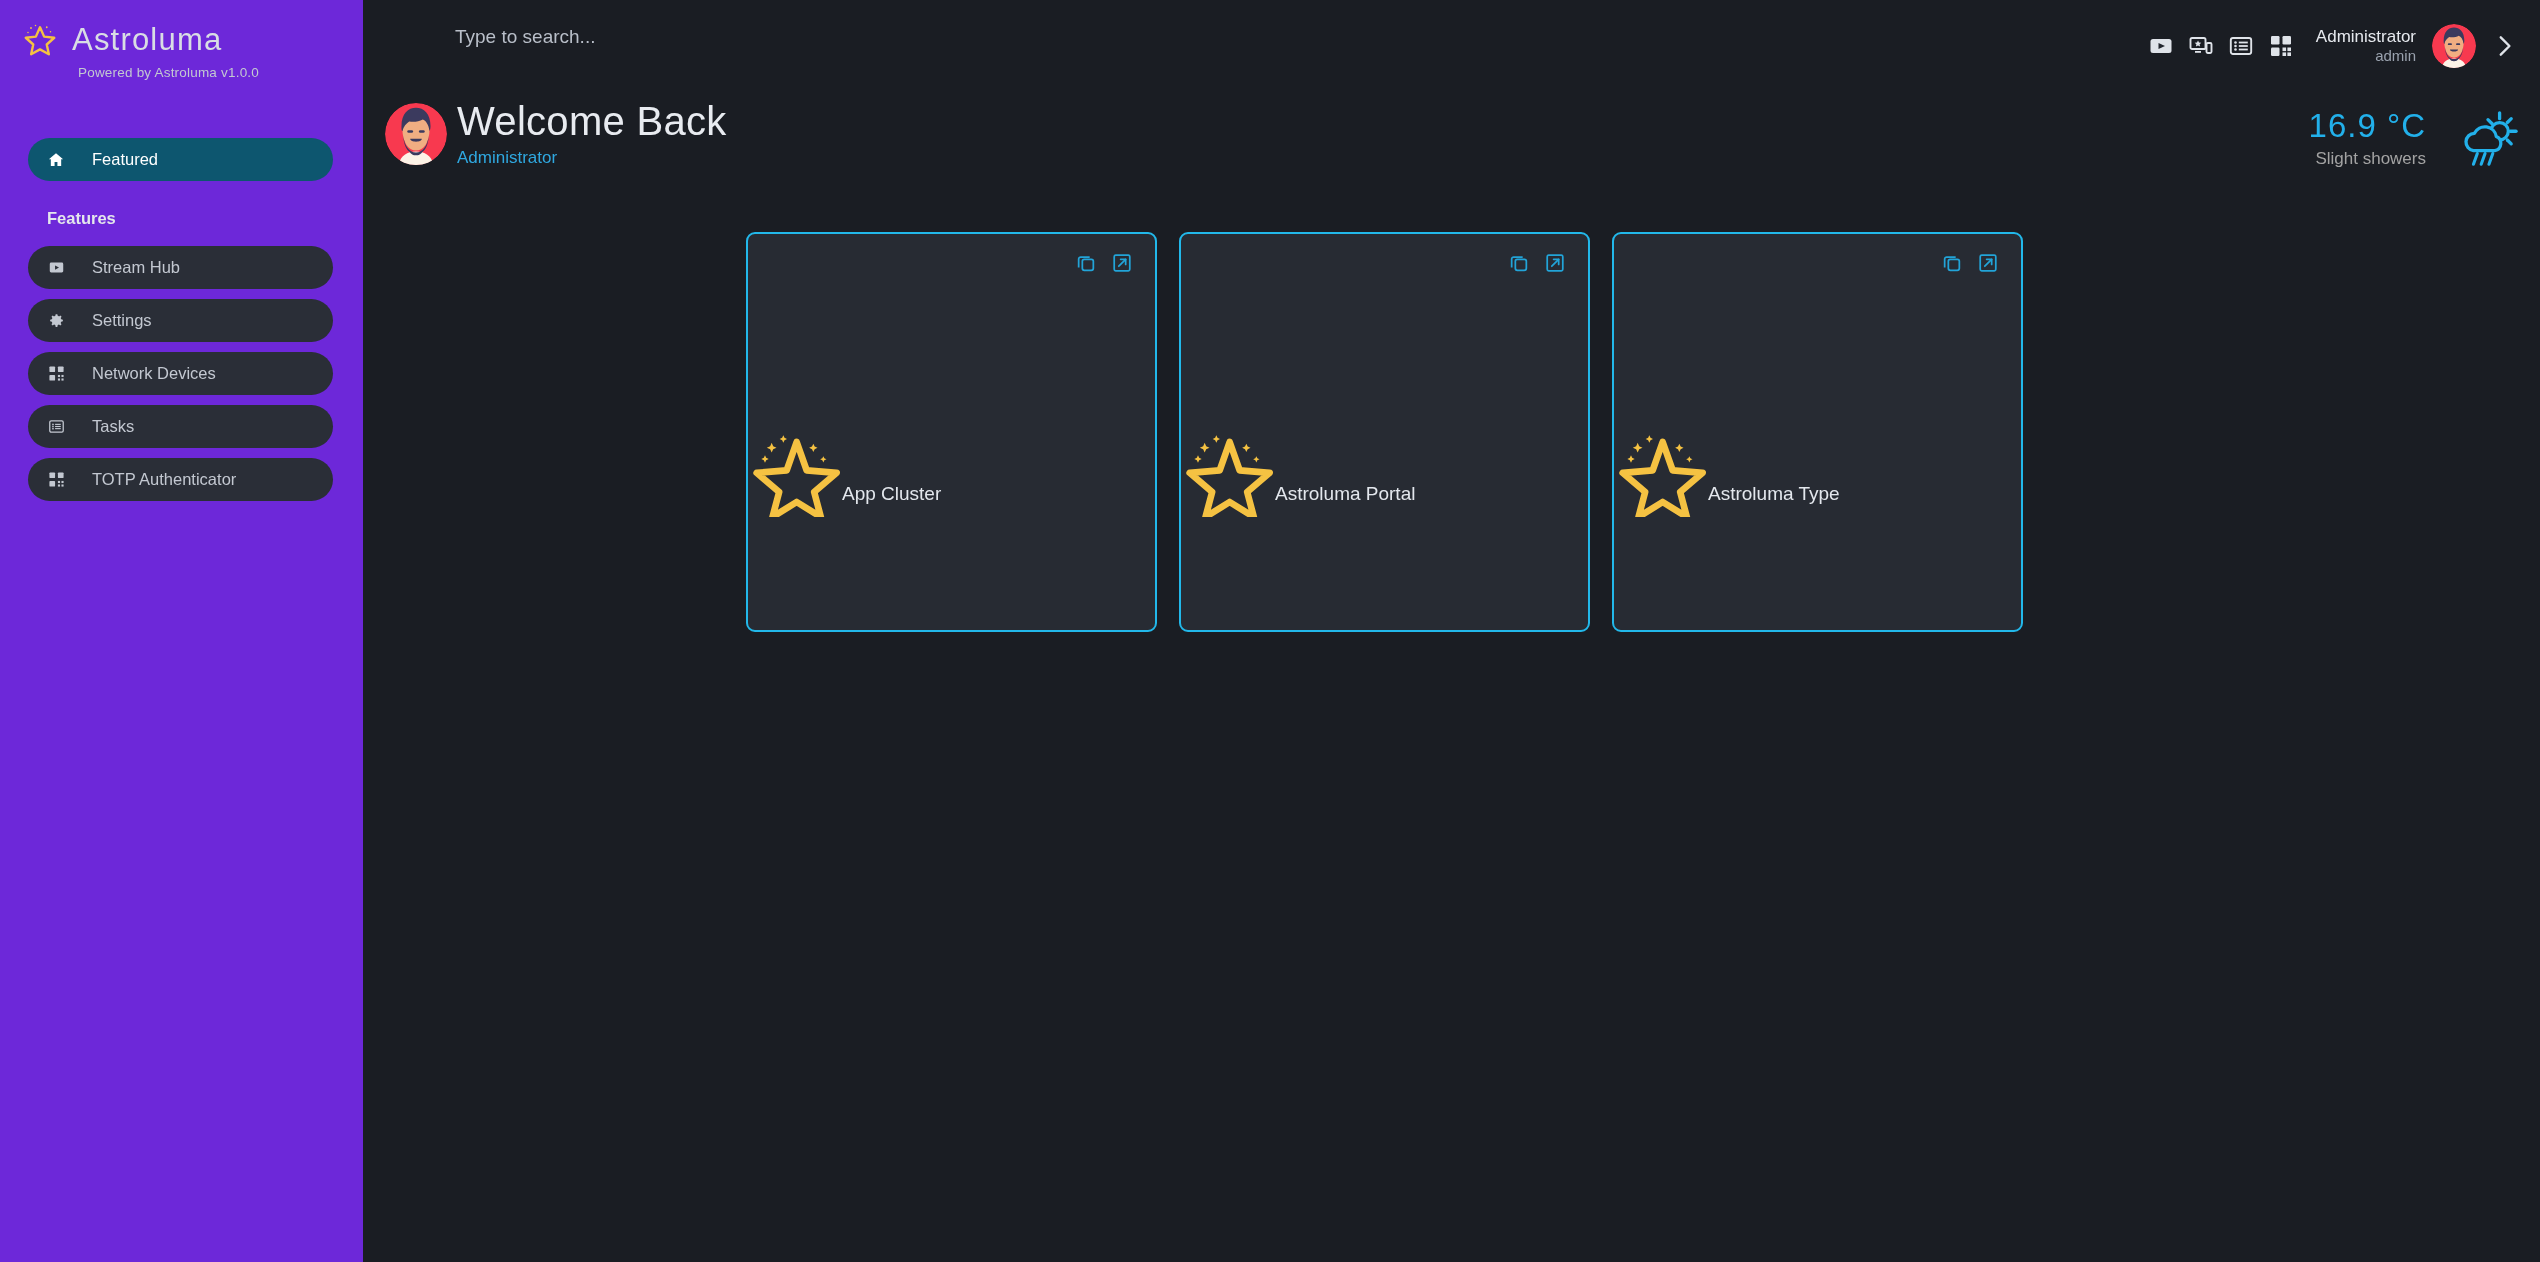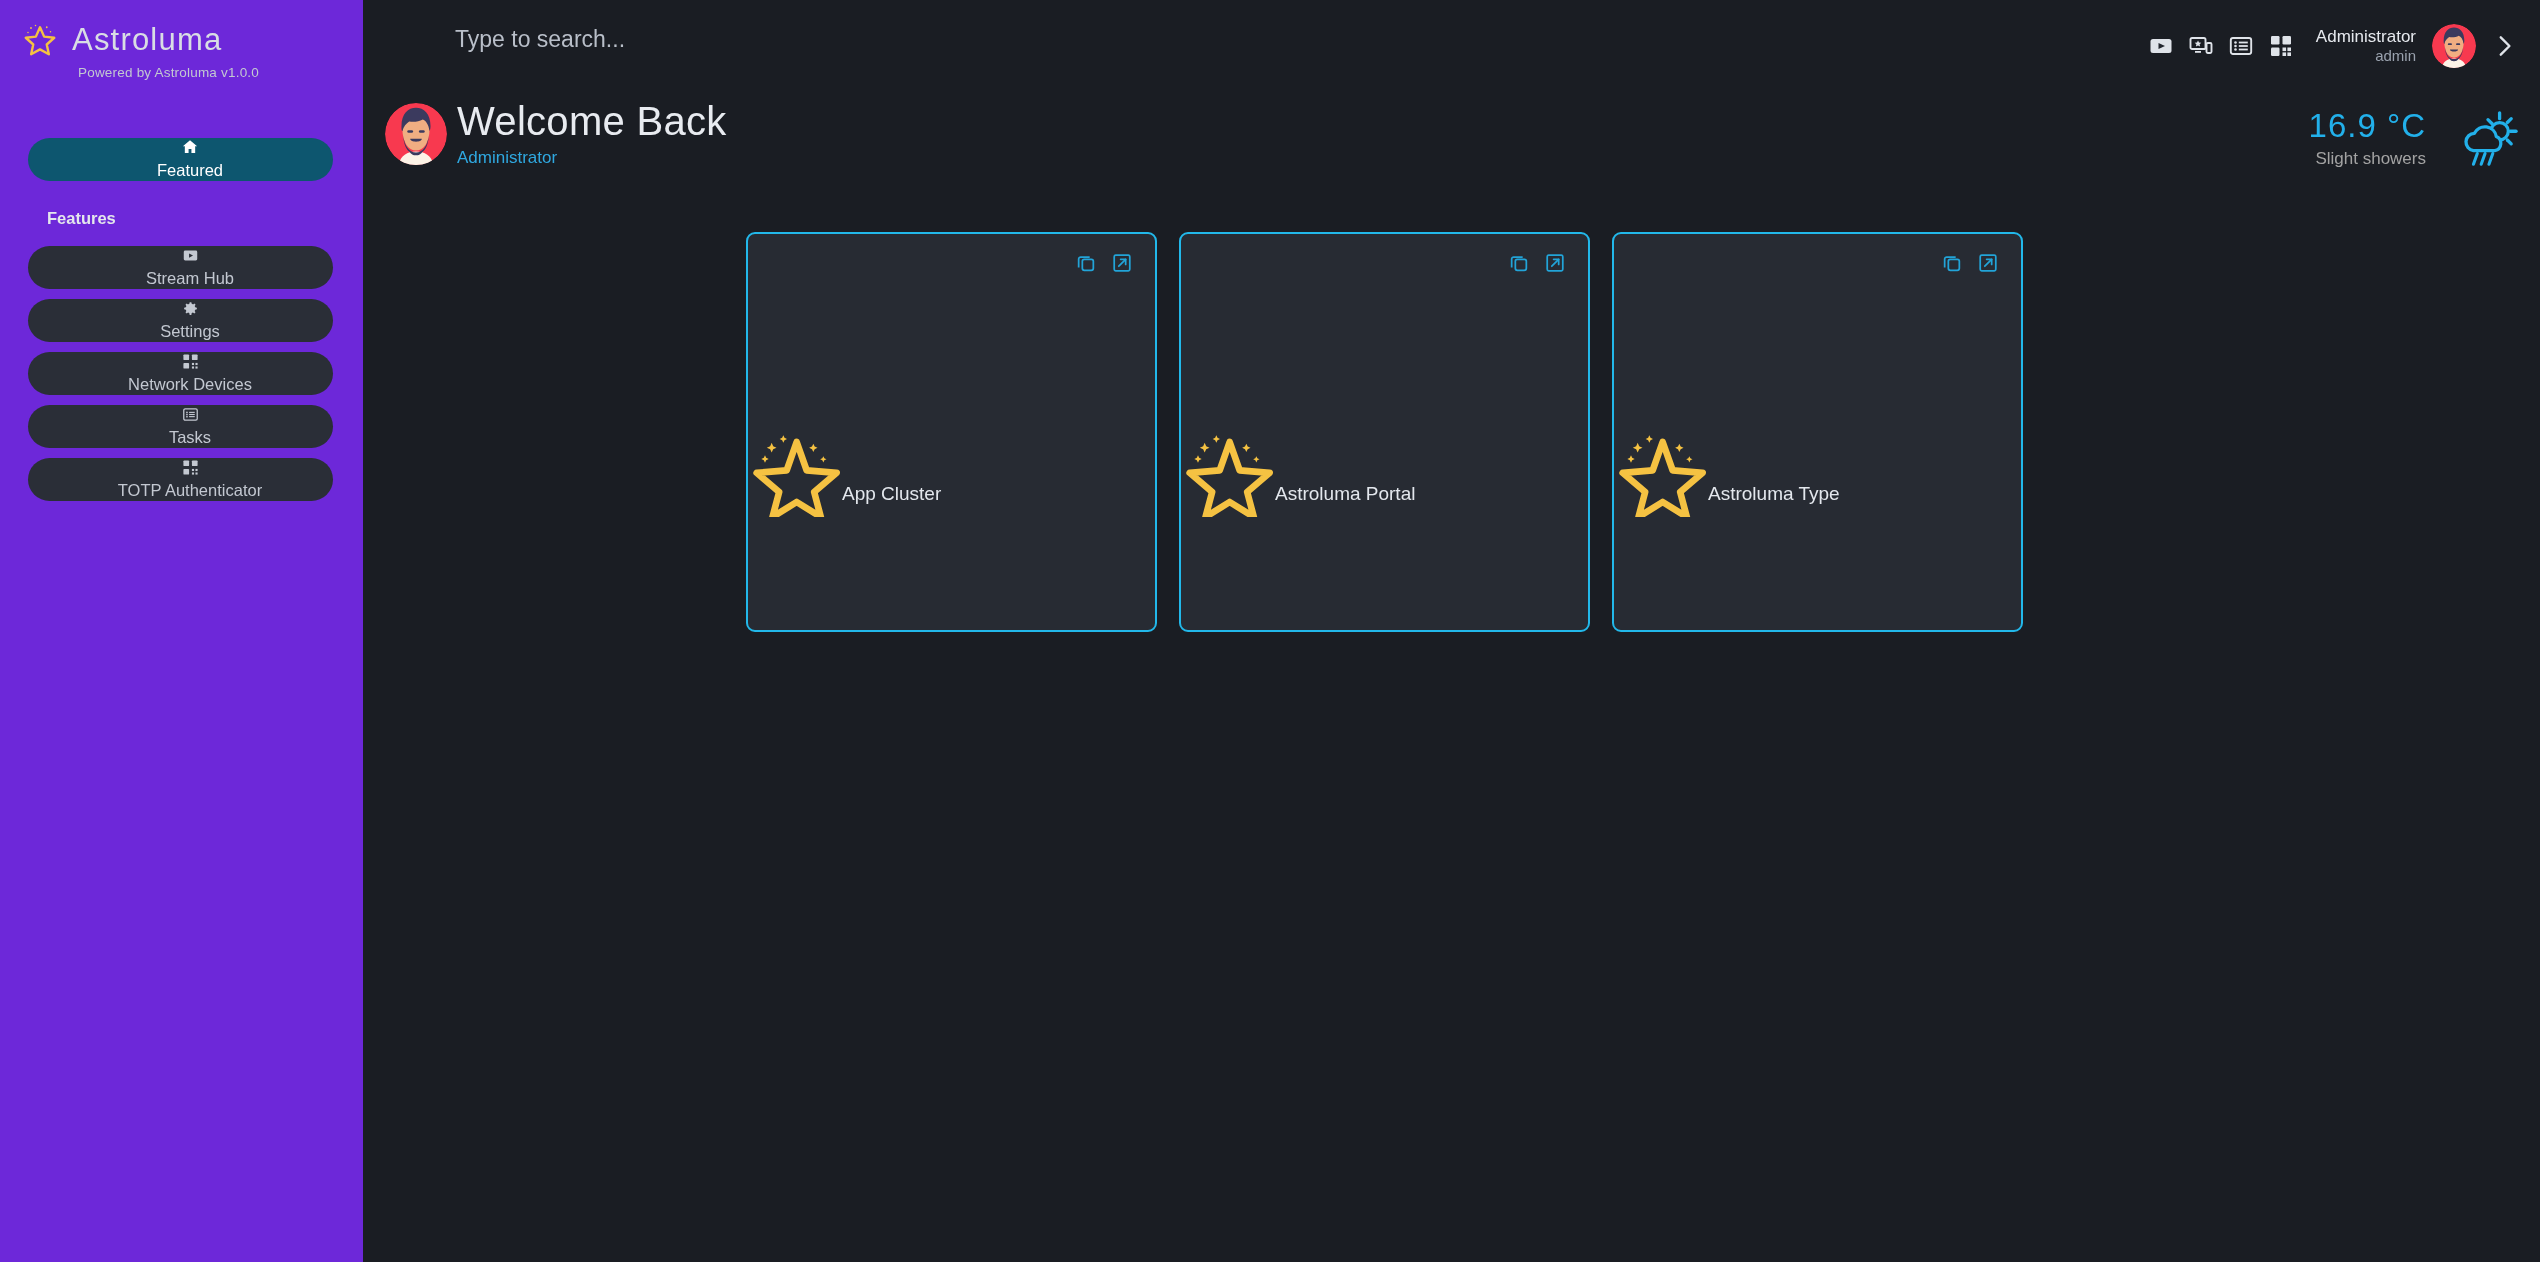--- a/index.html
+++ b/index.html
@@ -26,48 +26,47 @@
     font-weight: 400;
   }
   .brand-sub {
     margin-top: 7px; margin-left: 56px;
     font-size: 13.5px; color: #c3c8d1; letter-spacing: .2px;
   }
 
   .nav { margin-top: 58px; padding: 0 30px 0 28px; }
   .nav-item {
     height: 43px; border-radius: 22px;
-    display: flex; align-items: center; gap: 5px;
+    display: flex; align-items: center; gap: 27px;
     padding-left: 19px;
     color: #c3c8d1; font-size: 16.5px;
     background: #2a2e37;
     margin-bottom: 10px;
     cursor: pointer;
-    flex-direction: column;
   }
   .nav-item.active { background: #0d566f; color: #ffffff; }
   .nav-item .ic { width: 18px; height: 18px; flex: 0 0 18px; display:flex; align-items:center; justify-content:center; }
   .nav-section {
     font-size: 16.5px; color: #e4e7ec; font-weight: 700;
     margin: 28px 0 18px 19px;
   }
   .nav-group { margin-top: 0; }
 
   
   .main { flex: 1; position: relative; background: #1a1d23; }
 
   .topbar {
     height: 90px; display: flex; align-items: flex-start;
     padding-top: 18px;
     position: relative;
   }
   .search-wrap { flex: 1; padding-left: 92px; padding-top: 8px; }
   .search-input {
     background: transparent; border: none; outline: none;
-    color: #f97316; font-size: 23px;
+    color: #f97316; font-size: 19px;
     font-family: "Liberation Sans", sans-serif;
     width: 600px;
   }
   .search-input::placeholder { color: #b9bfc9; }
 
   .topright { display: flex; align-items: center; gap: 0; padding-right: 22px; padding-top: 6px; }
   .hicons { display: flex; align-items: center; gap: 14px; margin-right: 22px; }
   .hicon { width: 26px; height: 26px; cursor: pointer; display:flex; align-items:center; justify-content:center;}
   .userblock { text-align: right; line-height: 1.25; margin-right: 16px; }
   .uname { font-size: 17px; color: #e6e9ee; }

